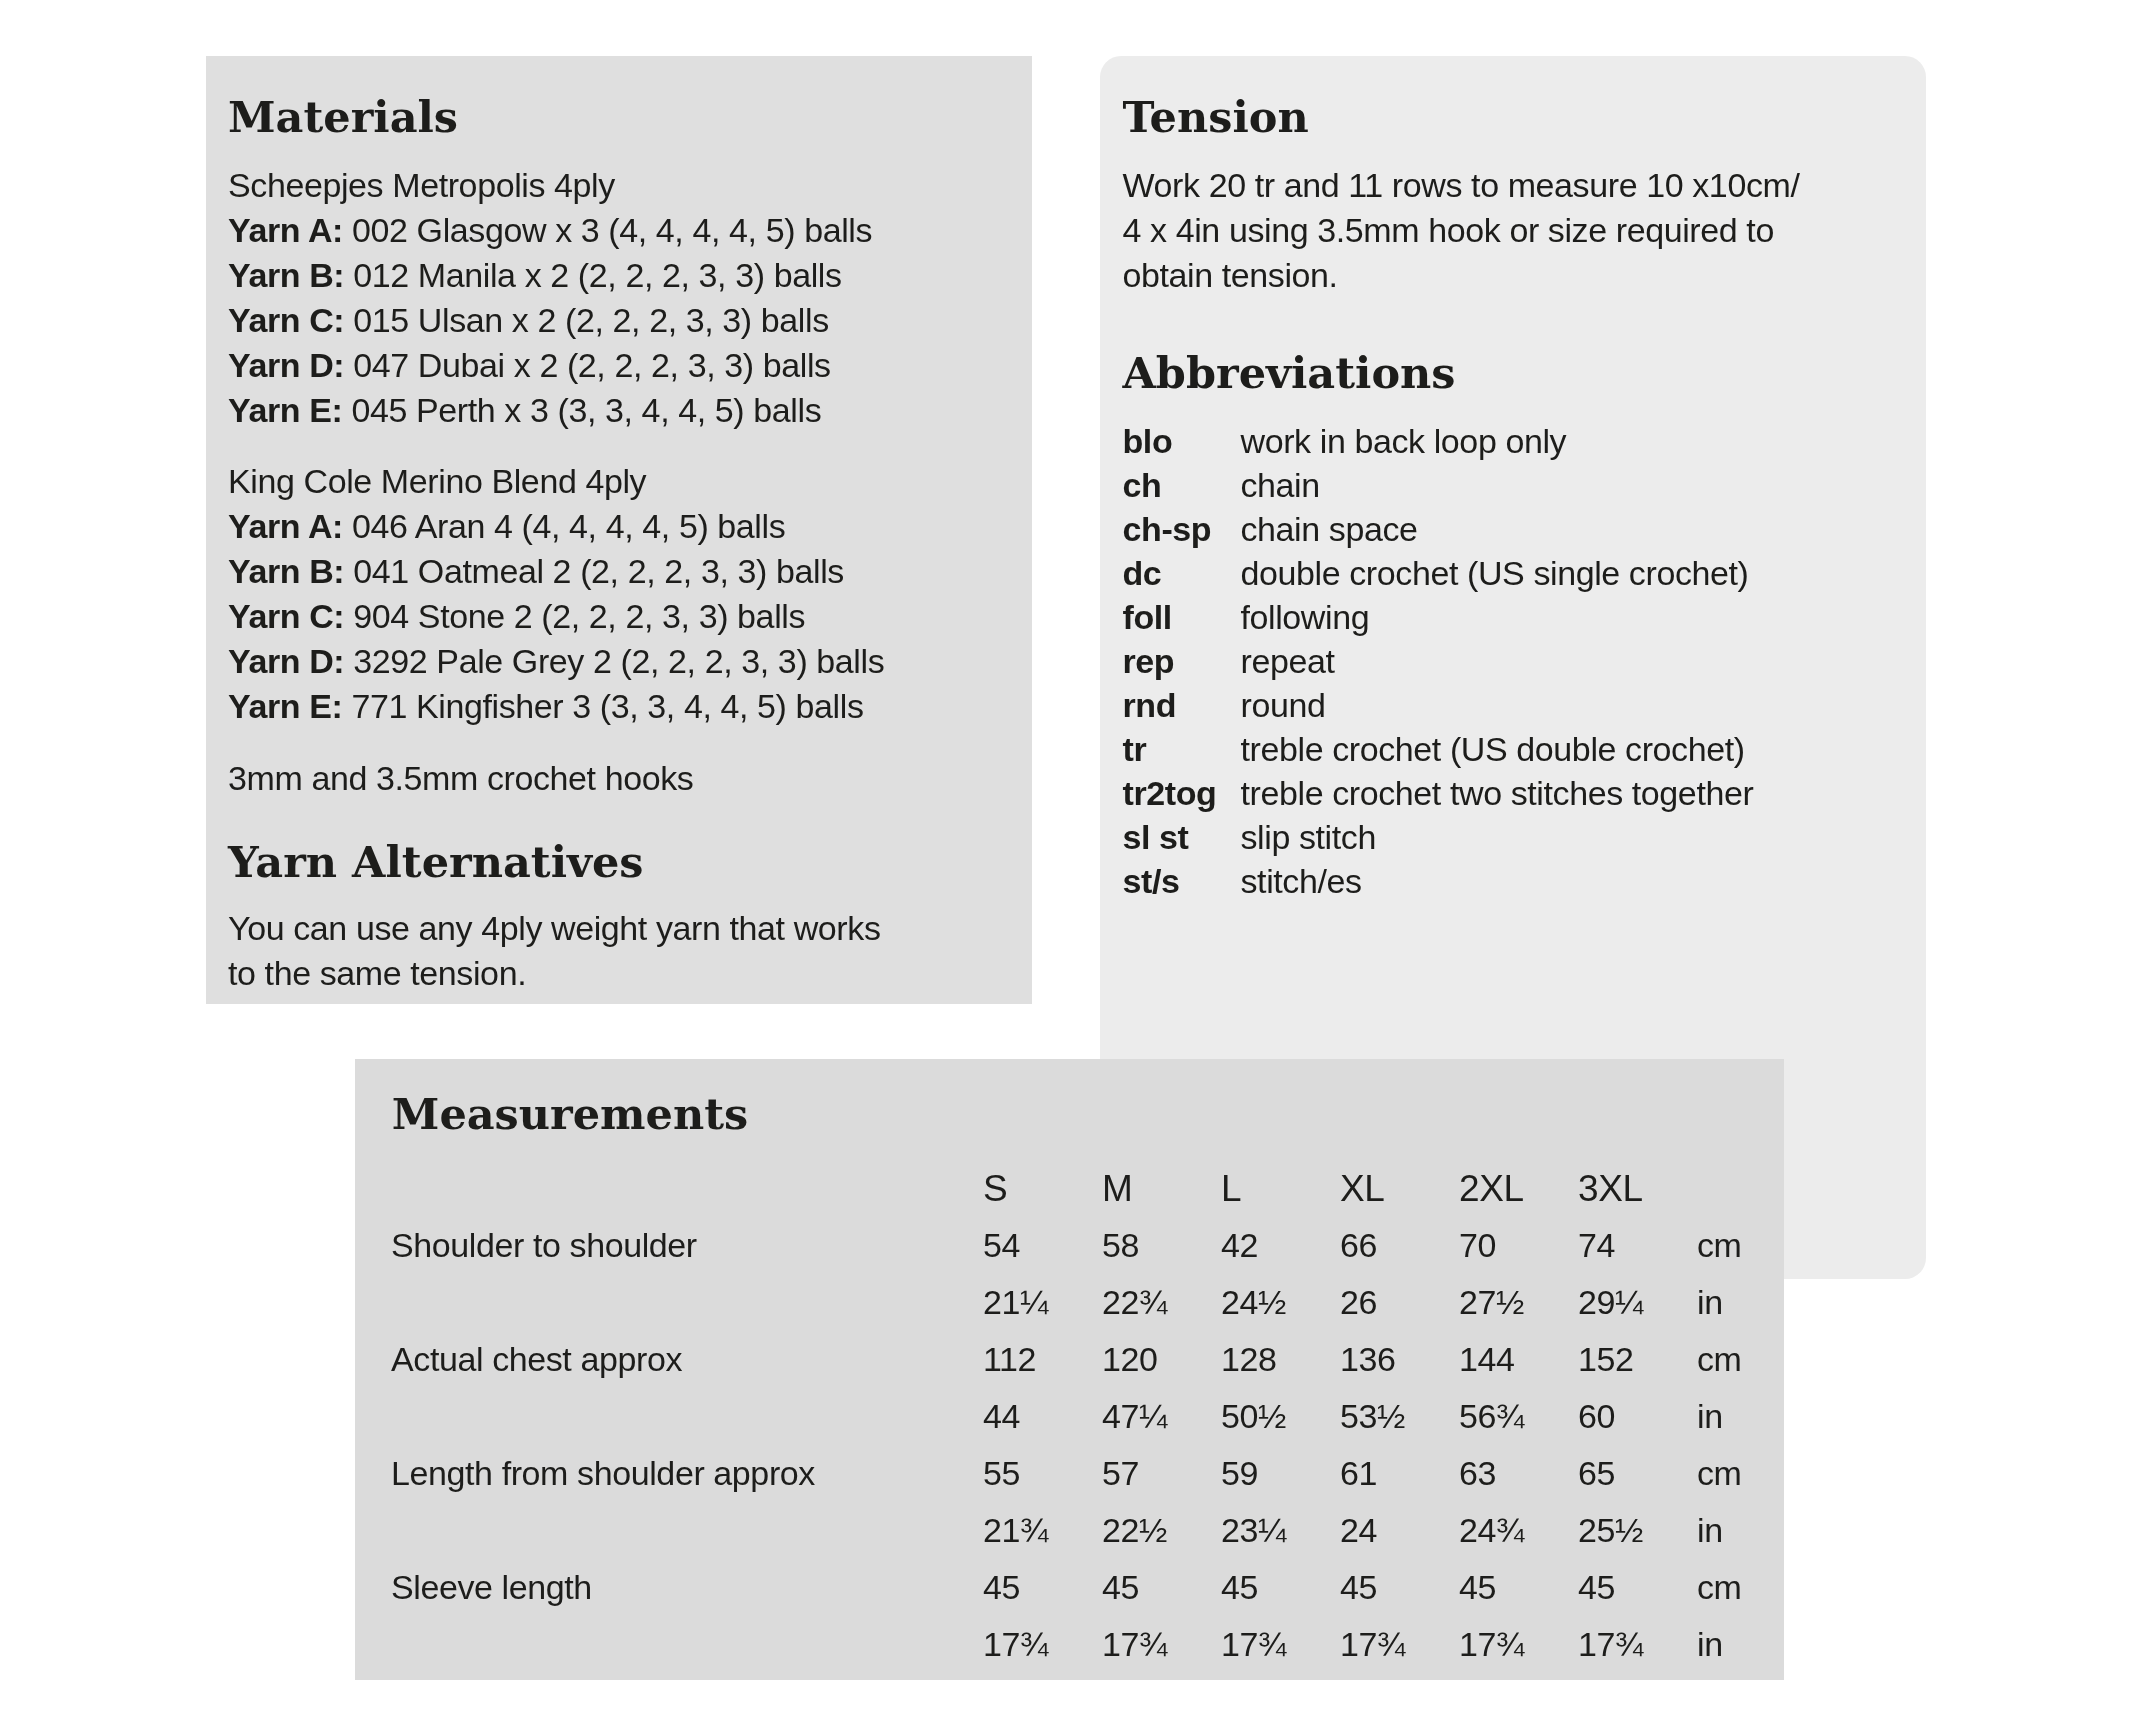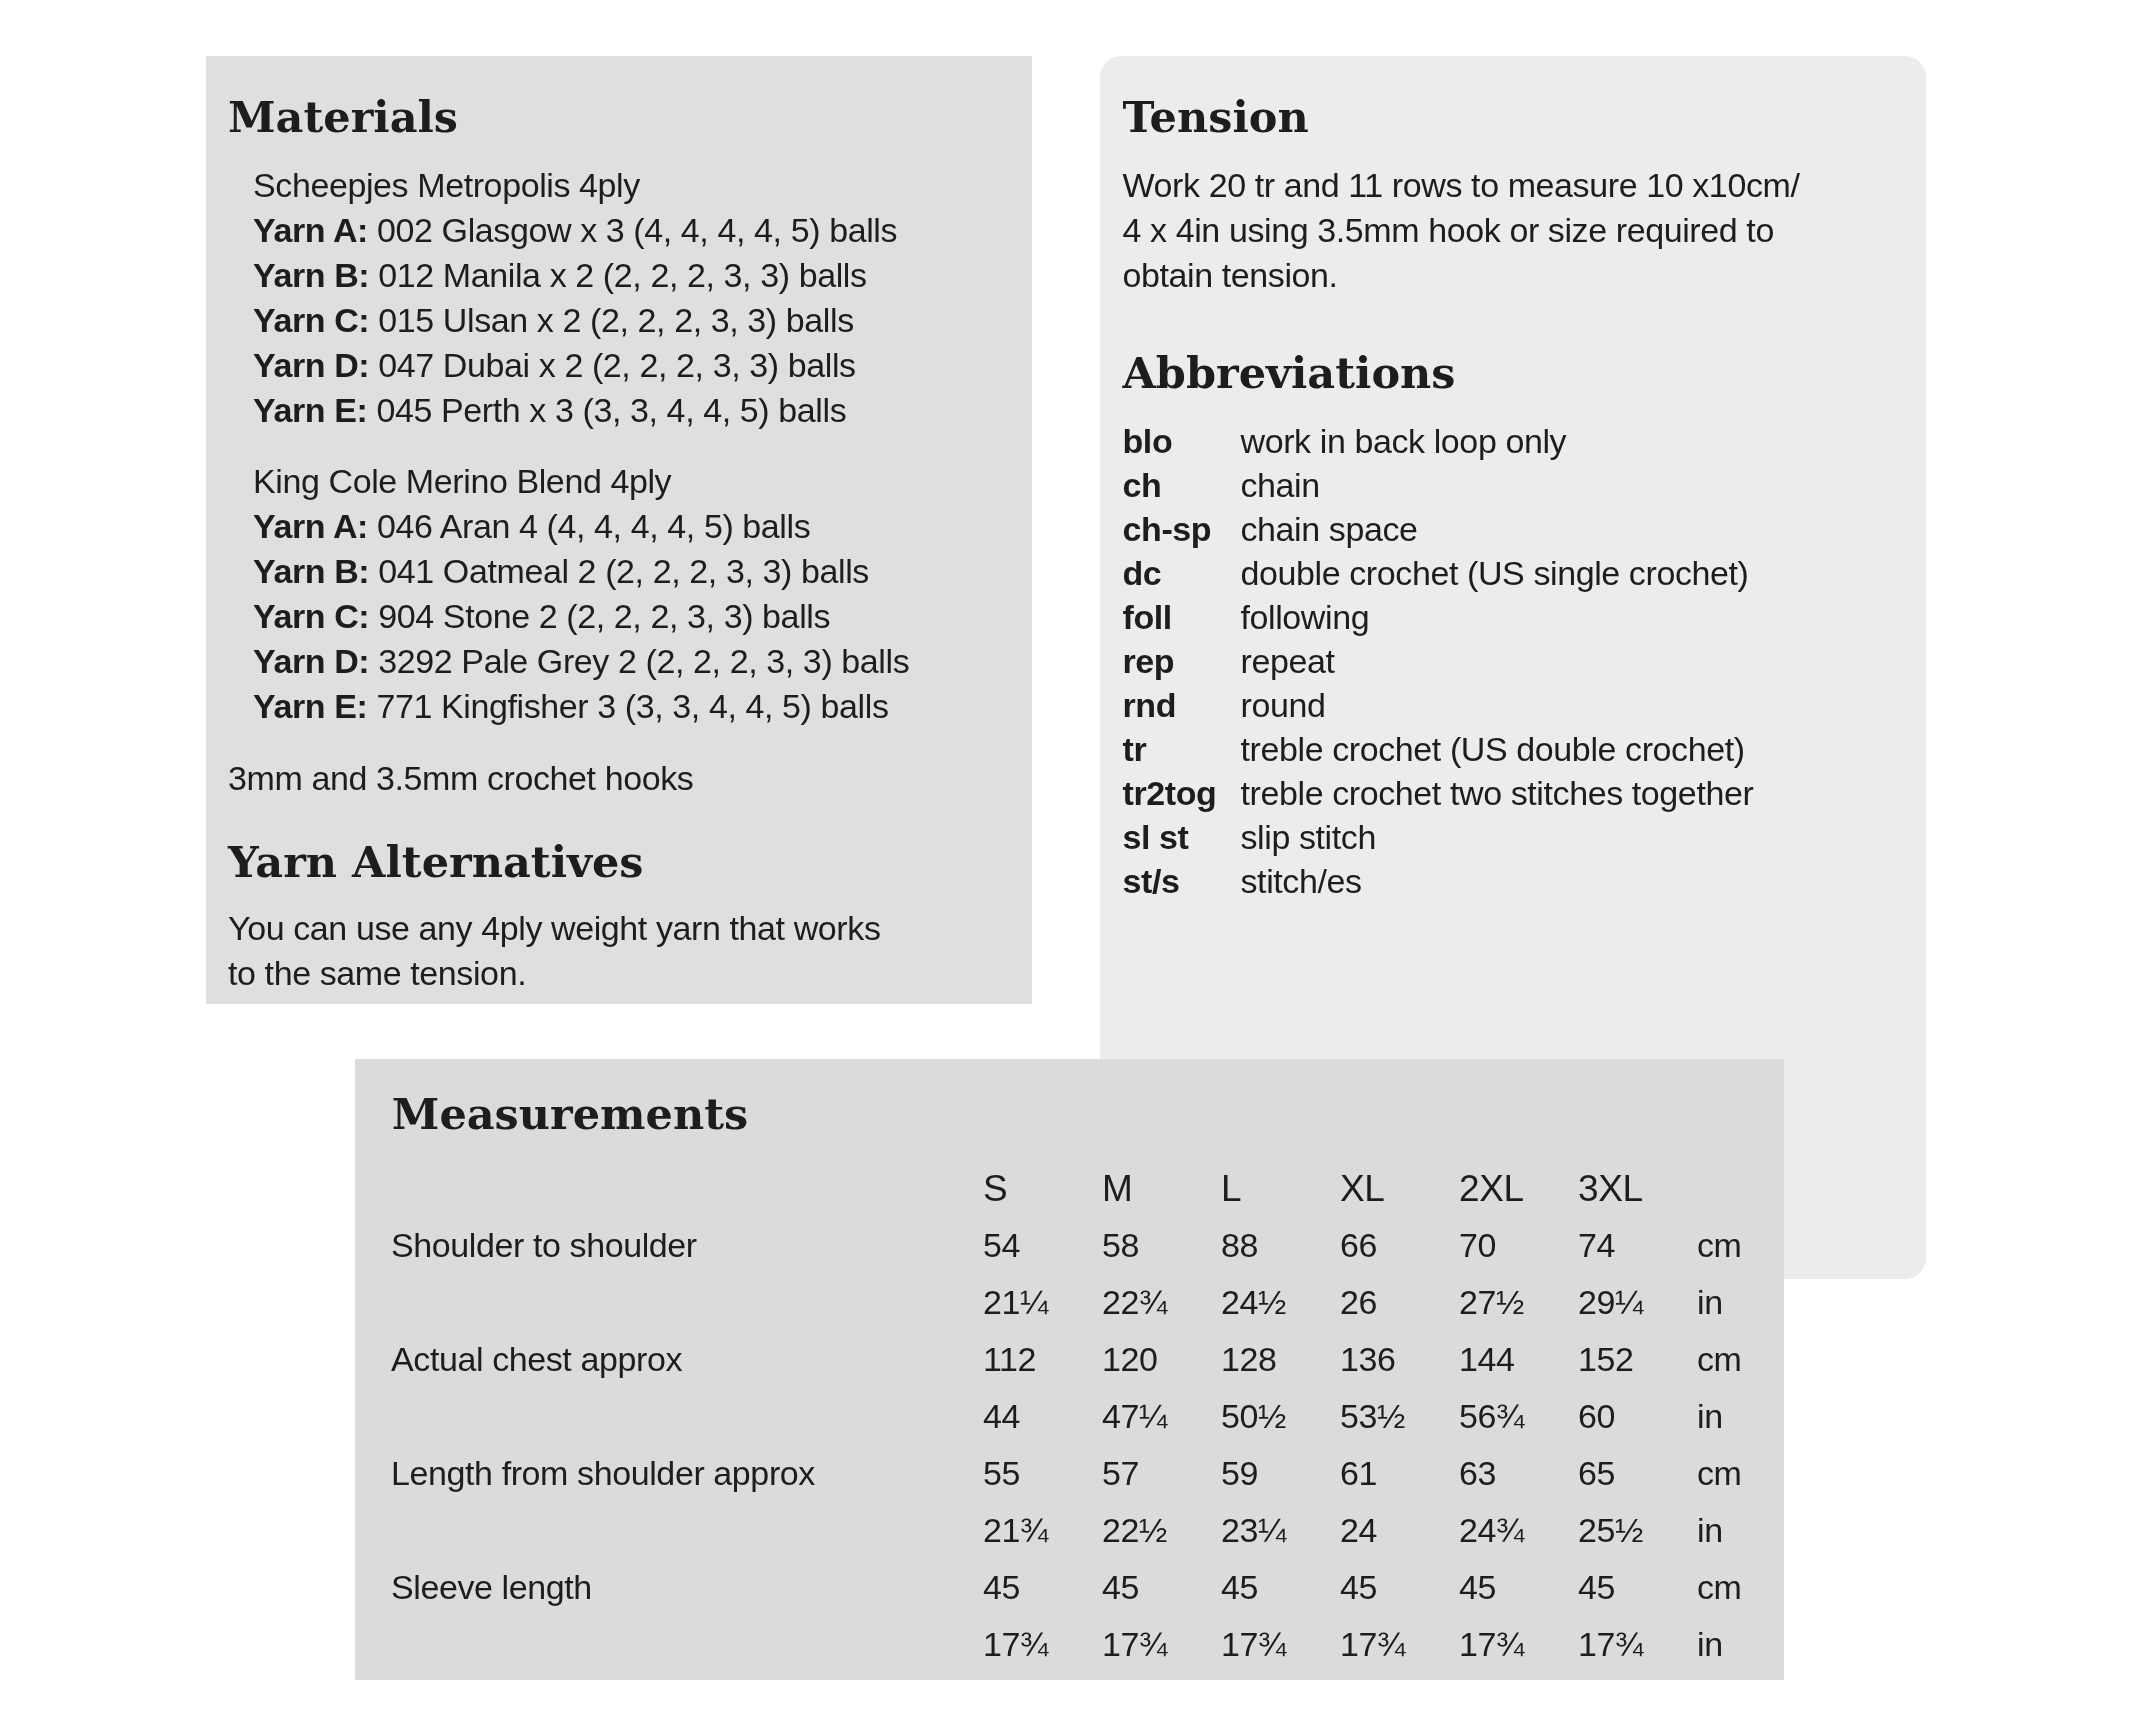--- a/index.html
+++ b/index.html
@@ -42,21 +42,21 @@
   .sub-title { margin-top: 36px; margin-bottom: 18.6px; }
 
   .line {
     font-size: 34px;
     line-height: 45px;
     letter-spacing: -0.4px;
     white-space: nowrap;
     font-weight: 400;
   }
   .yl { font-weight: 700; }
-  .group { margin-bottom: 26.4px; margin-left: 25px; }
+  .group { margin-bottom: 26.4px; }
   .hooks-line { margin-top: 0px; }
 
   .abbr-title { margin-top: 50px; }
   .ab-row {
     display: grid;
     grid-template-columns: 118px auto;
     font-size: 34px;
     line-height: 44px;
     letter-spacing: -0.4px;
     white-space: nowrap;
@@ -175,21 +175,21 @@
       <div>XL</div>
       <div>2XL</div>
       <div>3XL</div>
       <div></div>
     </div>
 
     <div class="m-row">
       <div>Shoulder to shoulder</div>
       <div>54</div>
       <div>58</div>
-      <div>88</div>
+      <div>42</div>
       <div>66</div>
       <div>70</div>
       <div>74</div>
       <div>cm</div>
     </div>
     <div class="m-row">
       <div></div>
       <div>21¼</div>
       <div>22¾</div>
       <div>24½</div>

